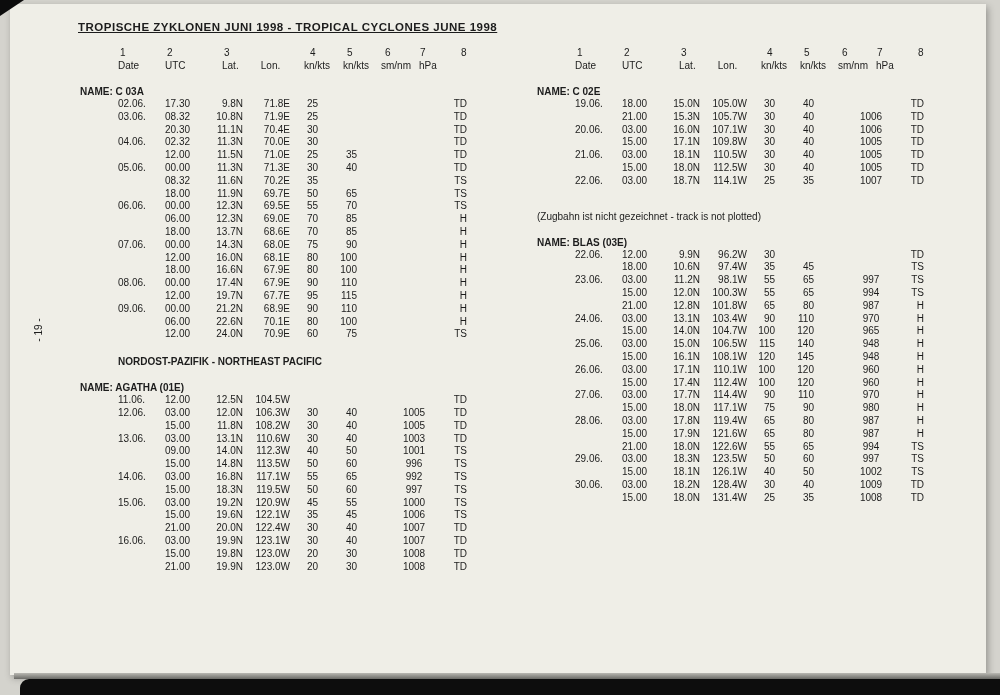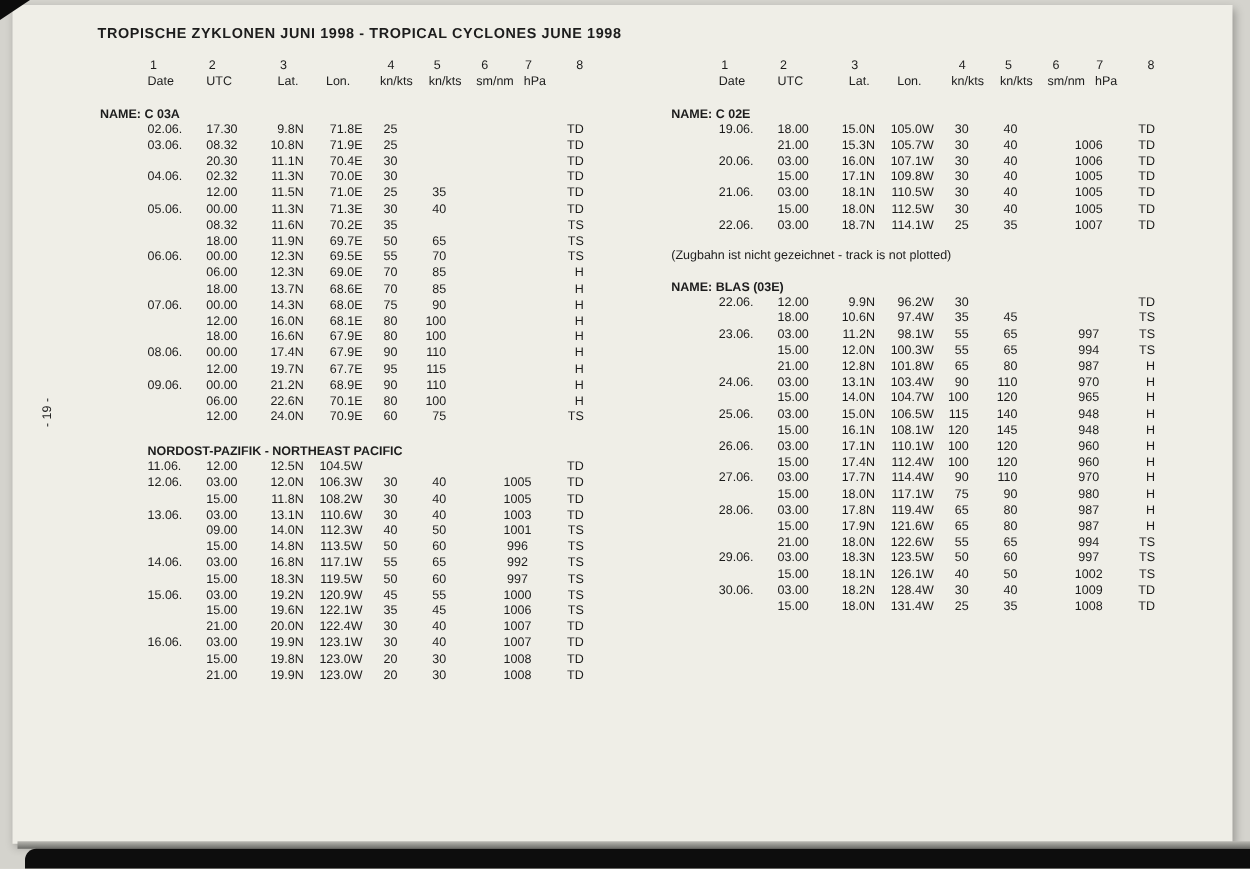--- a/index.html
+++ b/index.html
@@ -23,21 +23,21 @@
   .shadow-strip{
     position:absolute;left:14px;right:0;bottom:16px;height:6px;
     background:linear-gradient(#b9b8b2,#6a6a66);
   }
   .bottom-bar{
     position:absolute;left:20px;right:0;bottom:0;height:16px;background:#0d0d0d;
     border-top-left-radius:9px;
   }
   .page-title{
     position:absolute;left:78px;top:21px;
-    font-size:11.5px;font-weight:bold;letter-spacing:0.5px;white-space:nowrap;
+    font-size:11.5px;font-weight:bold;letter-spacing:0.5px;white-space:nowrap;text-decoration:underline;
   }
   .page-number{
     position:absolute;left:19px;top:324px;width:40px;height:12px;
     font-size:10px;text-align:center;transform:rotate(-90deg);transform-origin:center;
     white-space:nowrap;
   }
   .col{position:absolute;top:46px;width:400px;font-size:10px;}
   .col-left{left:80px;}
   .col-right{left:537px;}
   .t-row{
@@ -75,21 +75,21 @@
   .hdr-num .c-cls{text-align:left;padding-left:28px;}
   .sec-heading{
     margin-left:38px;margin-top:14px;height:13px;line-height:13px;
     font-weight:bold;white-space:nowrap;
   }
   .storm-name{
     margin-top:13px;height:13px;line-height:13px;
     font-weight:bold;white-space:nowrap;
   }
   .note{
-    margin-top:10px;height:13px;line-height:13px;white-space:nowrap;
+    margin-top:22px;height:13px;line-height:13px;white-space:nowrap;
   }
 </style>
 </head>
 <body>
 
 <div class="scan">
   <div class="paper"></div>
   <div class="corner-tl"></div>
 
   <div class="page-title">TROPISCHE ZYKLONEN JUNI 1998 - TROPICAL CYCLONES JUNE 1998</div>
@@ -269,20 +269,21 @@
           <span class="cell c-utc">12.00</span>
           <span class="cell c-lat">24.0N</span>
           <span class="cell c-lon">70.9E</span>
           <span class="cell c-w1">60</span>
           <span class="cell c-w2">75</span>
           <span class="cell c-cls">TS</span>
         </div>
       </div>
       <div class="section">
         <div class="sec-heading">NORDOST-PAZIFIK - NORTHEAST PACIFIC</div>
+        <div class="storm-name">NAME: AGATHA (01E)</div>
         <div class="t-row data-row">
           <span class="cell c-date">11.06.</span>
           <span class="cell c-utc">12.00</span>
           <span class="cell c-lat">12.5N</span>
           <span class="cell c-lon">104.5W</span>
           <span class="cell c-cls">TD</span>
         </div>
         <div class="t-row data-row">
           <span class="cell c-date">12.06.</span>
           <span class="cell c-utc">03.00</span>

